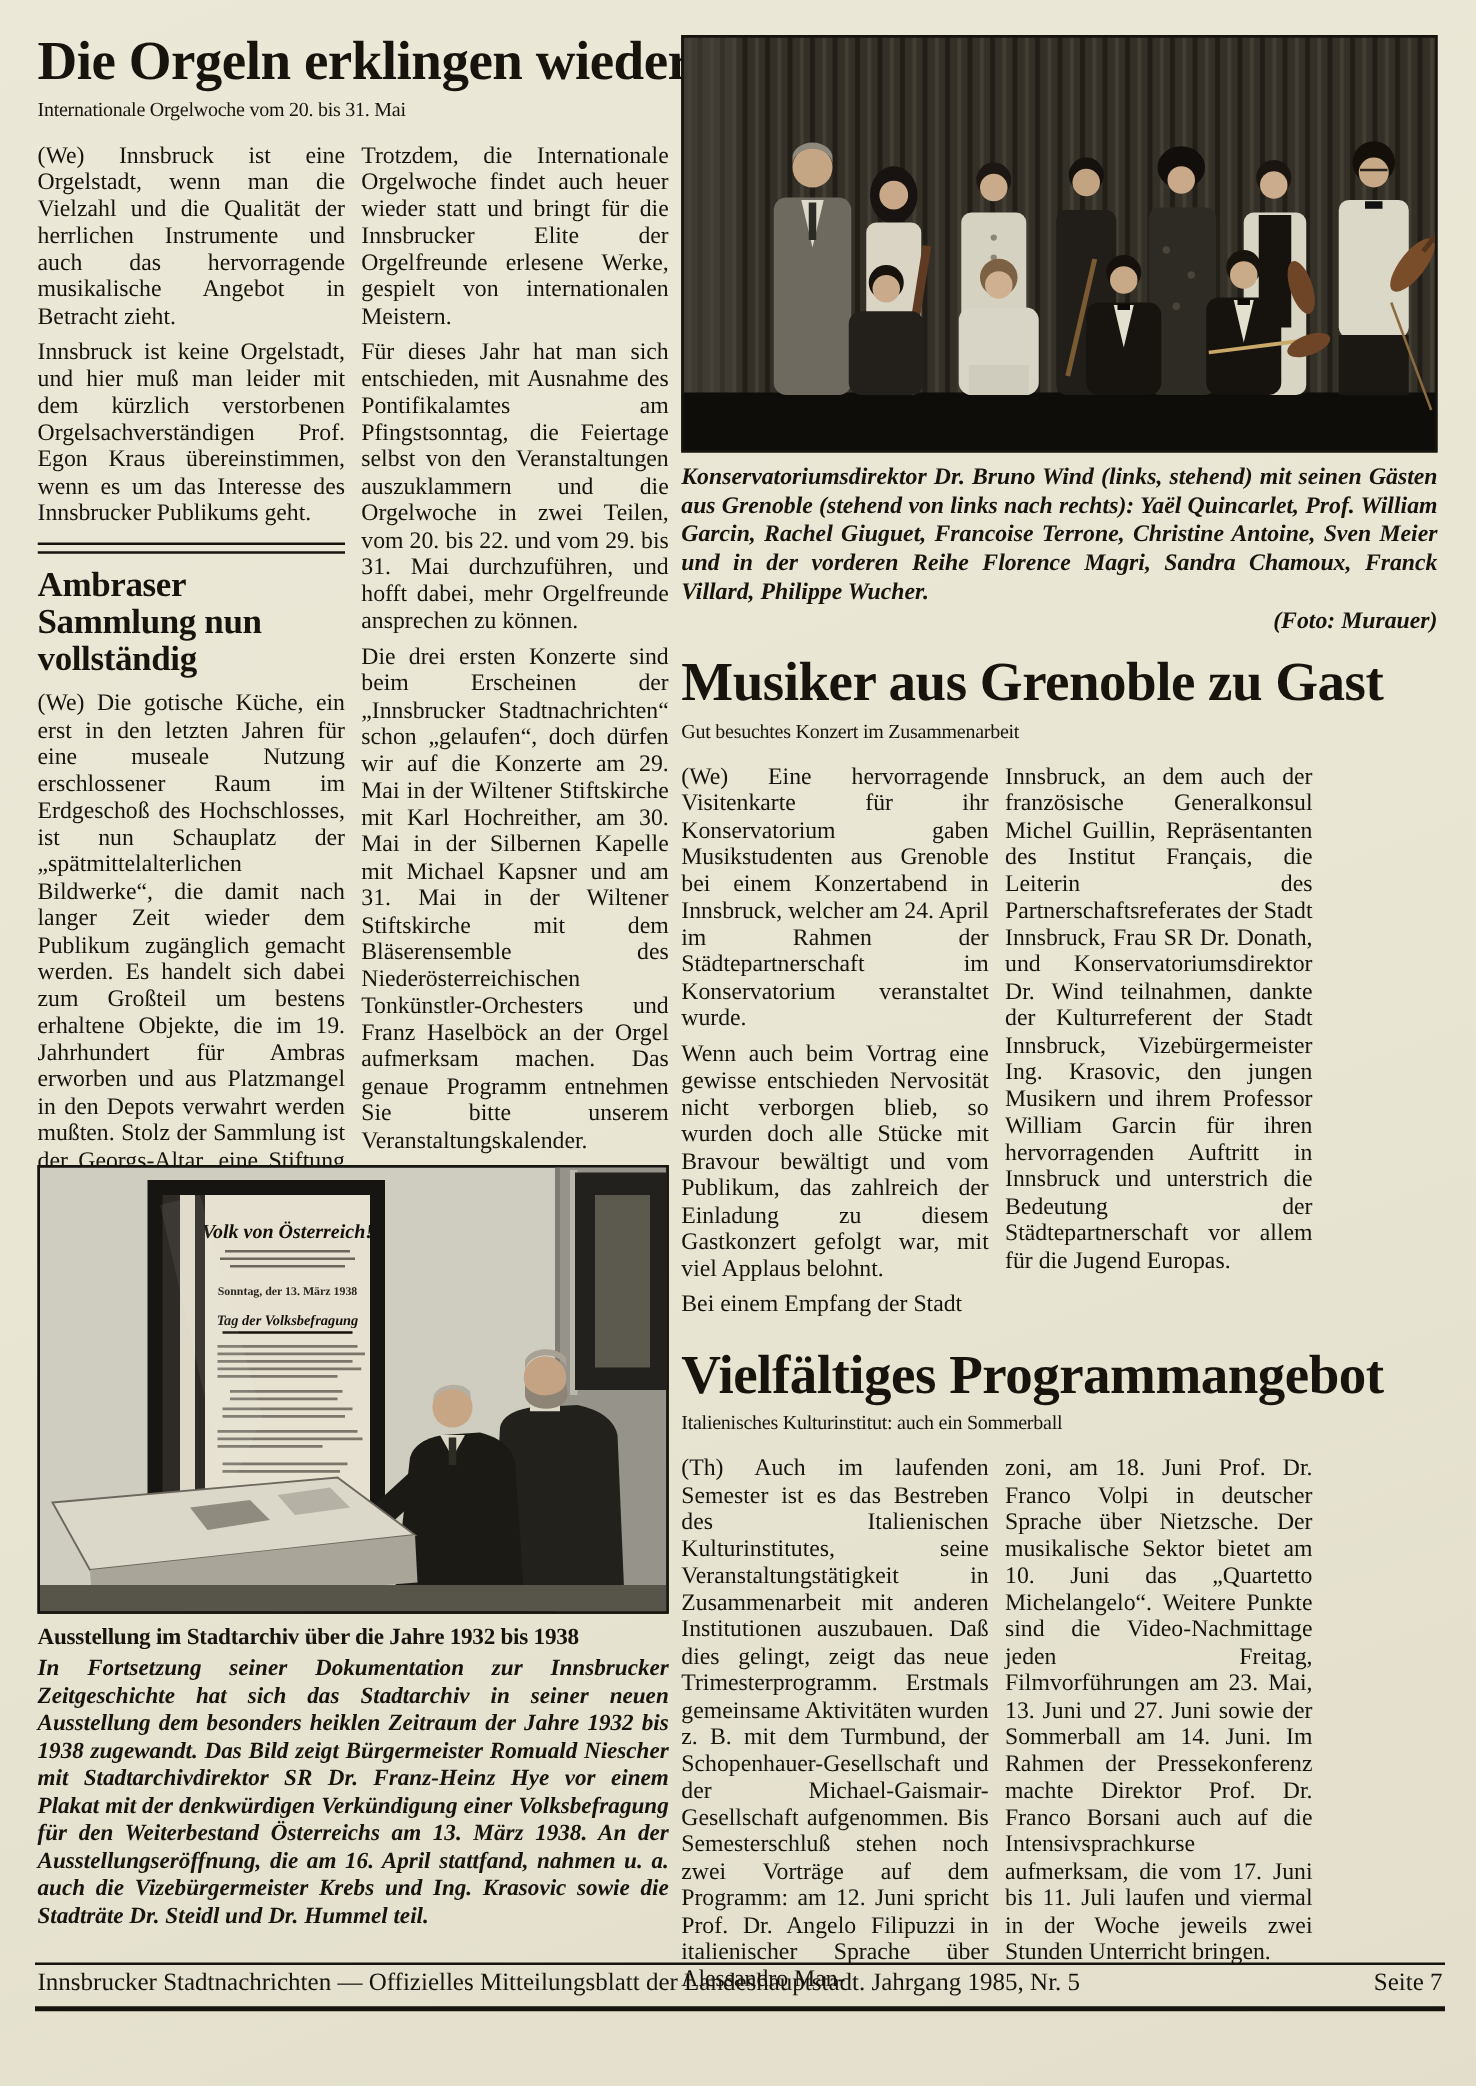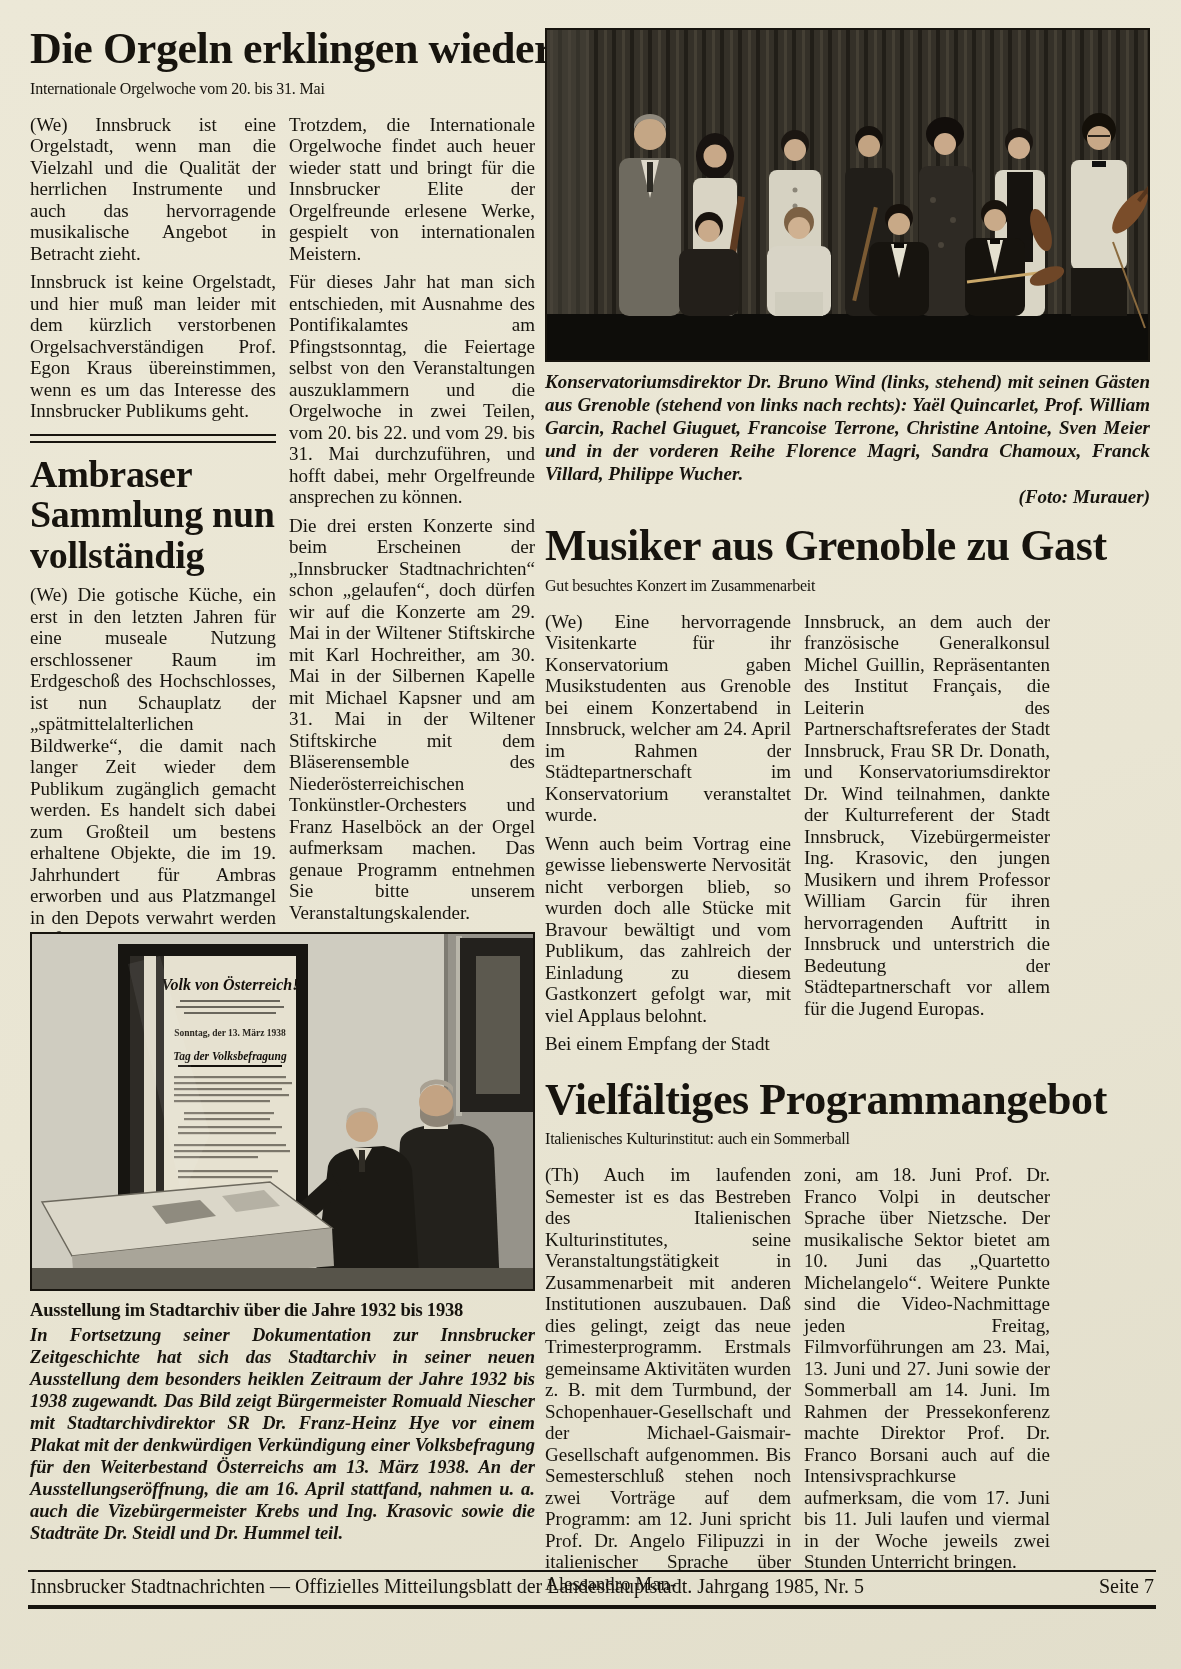--- a/index.html
+++ b/index.html
@@ -14,21 +14,21 @@
   .right-region { position:absolute; left:545px; top:28px; width:605px; }
   .footer {
     position:absolute; left:28px; top:1570px; width:1124px;
     border-top:2px solid #17140e; border-bottom:4px solid #17140e;
     display:flex; justify-content:space-between; align-items:baseline;
     padding:3px 2px 7px 2px; font-size:20px;
   }
   
   .h-main { font-size:44px; font-weight:bold; letter-spacing:-0.4px; line-height:1.08; margin:0 0 7px 0; white-space:nowrap; }
   .h-sub  { font-size:16px; font-weight:normal; letter-spacing:-0.2px; margin:0 0 16px 0; white-space:nowrap; }
-  .h-col  { font-size:38px; font-weight:bold; line-height:1.07; letter-spacing:-0.3px; margin:0 0 9px 0; }
+  .h-col  { font-size:28px; font-weight:bold; line-height:1.07; letter-spacing:-0.3px; margin:0 0 9px 0; }
   
   .body-cols { display:flex; gap:13px; }
   .body-cols .col { width:246px; }
   .left-region .body-cols { height:818px; overflow:hidden;justify-content:center; }
   p.body { font-size:19px; line-height:21.5px; text-align:justify; margin:0 0 7px 0; }
   .rule-double { border-top:2.5px solid #17140e; border-bottom:2.5px solid #17140e; height:5px; margin:12px 0 11px 0; }
   
   svg.photo { display:block; border:2px solid #17140e; background:#111; }
   .photo1-wrap { margin:0 0 8px 0; }
   .caption-it {
@@ -247,21 +247,21 @@
       </svg>
     </div>
     <p class="caption-it">Konservatoriumsdirektor Dr. Bruno Wind (links, stehend) mit seinen Gästen aus Grenoble (stehend von links nach rechts): Yaël Quincarlet, Prof. William Garcin, Rachel Giuguet, Francoise Terrone, Christine Antoine, Sven Meier und in der vorderen Reihe Florence Magri, Sandra Chamoux, Franck Villard, Philippe Wucher.</p>
     <p class="caption-credit">(Foto: Murauer)</p>
 
     <h1 class="h-main">Musiker aus Grenoble zu Gast</h1>
     <h2 class="h-sub">Gut besuchtes Konzert im Zusammenarbeit</h2>
     <div class="body-cols">
       <div class="col">
         <p class="body">(We) Eine hervorragende Visitenkarte für ihr Konservatorium gaben Musikstudenten aus Grenoble bei einem Konzertabend in Innsbruck, welcher am 24. April im Rahmen der Städtepartnerschaft im Konservatorium veranstaltet wurde.</p>
-        <p class="body">Wenn auch beim Vortrag eine gewisse liebenswerte Nervosität nicht verborgen blieb, so wurden doch alle Stücke mit Bravour bewältigt und vom Publikum, das zahlreich der Einladung zu diesem Gastkonzert gefolgt war, mit viel Applaus belohnt.</p>
+        <p class="body">Wenn auch beim Vortrag eine gewisse entschieden Nervosität nicht verborgen blieb, so wurden doch alle Stücke mit Bravour bewältigt und vom Publikum, das zahlreich der Einladung zu diesem Gastkonzert gefolgt war, mit viel Applaus belohnt.</p>
         <p class="body">Bei einem Empfang der Stadt</p>
       </div>
       <div class="col">
         <p class="body">Innsbruck, an dem auch der französische Generalkonsul Michel Guillin, Repräsentanten des Institut Français, die Leiterin des Partnerschaftsreferates der Stadt Innsbruck, Frau SR Dr. Donath, und Konservatoriumsdirektor Dr. Wind teilnahmen, dankte der Kulturreferent der Stadt Innsbruck, Vizebürgermeister Ing. Krasovic, den jungen Musikern und ihrem Professor William Garcin für ihren hervorragenden Auftritt in Innsbruck und unterstrich die Bedeutung der Städtepartnerschaft vor allem für die Jugend Europas.</p>
       </div>
     </div>
 
     <h1 class="h-main">Vielfältiges Programmangebot</h1>
     <h2 class="h-sub">Italienisches Kulturinstitut: auch ein Sommerball</h2>
     <div class="body-cols">

